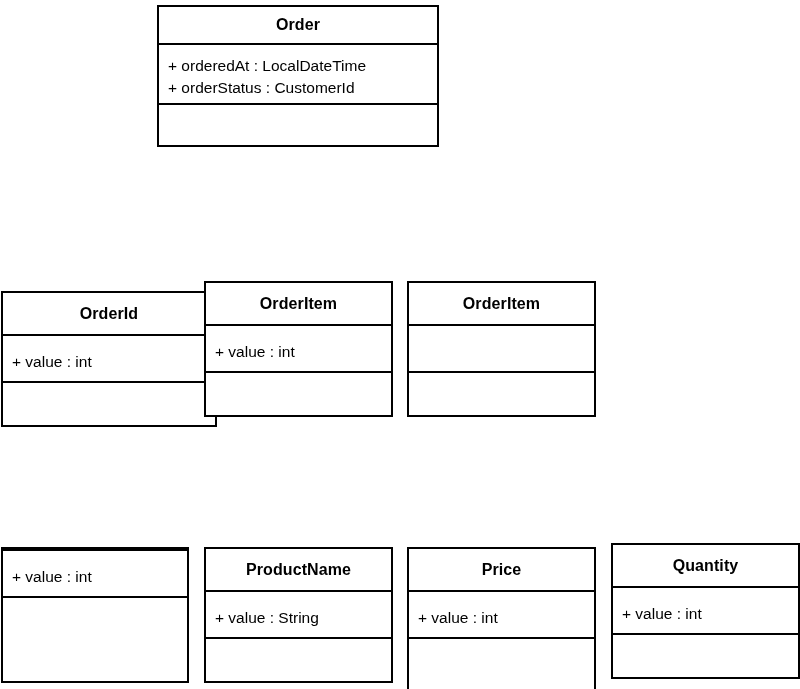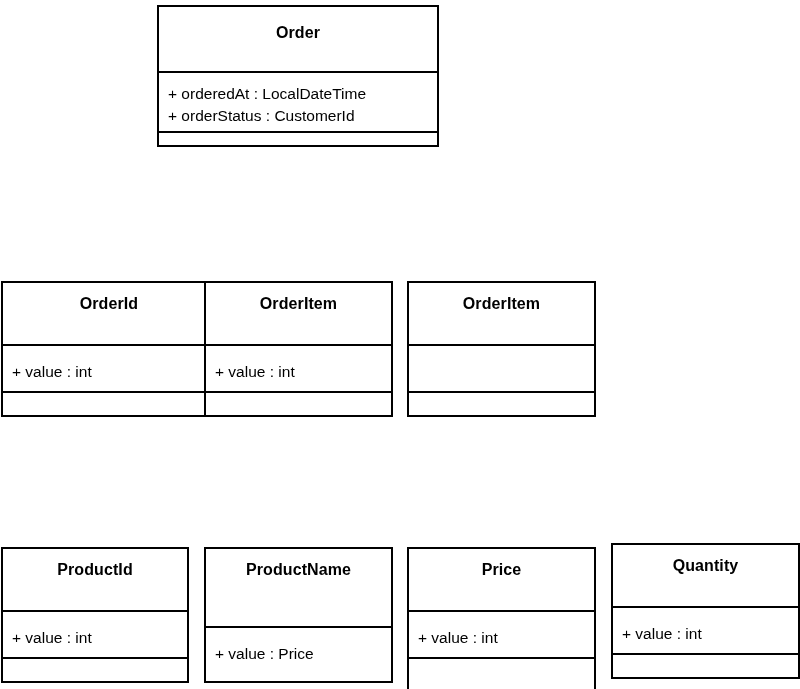--- a/index.html
+++ b/index.html
@@ -41,21 +41,20 @@
     color: #000000;
     letter-spacing: 0.1px;
   }
   .compartment.attrs-compartment {
     border-top: 2px solid #000000;
     padding: 12px 8px 6px 9px;
     display: flex;
     flex-direction: column;
     justify-content: center;
     gap: 2px;
-    margin-top: 20px;
   }
   .compartment.ops-compartment {
     border-top: 2px solid #000000;
     flex: 1 1 auto;
     padding: 6px 8px 6px 9px;
   }
   .attr-line {
     font-size: 15.5px;
     line-height: 20px;
     color: #000000;
@@ -65,32 +64,32 @@
     display: block;
     width: 100%;
     height: 100%;
   }
 </style>
 </head>
 <body>
 
 <div id="diagram-canvas">
     <div class="uml-class" style="left: 157px; top: 5px; width: 282px; height: 142px; border-color: rgb(0, 0, 0); background: rgb(255, 255, 255);">
-      <div class="compartment name-compartment" style="height: 36px; flex: 0 0 36px; margin-top: 8px;">
+      <div class="compartment name-compartment" style="height: 36px; flex: 0 0 36px;">
         <span style="color: rgb(0, 0, 0);">Order</span>
       </div>
       <div class="compartment attrs-compartment" style="height: 60px; flex: 0 0 60px; border-top-color: rgb(0, 0, 0);">
         <div class="attr-line" style="color: rgb(0, 0, 0);">+ orderedAt : LocalDateTime</div>
         <div class="attr-line" style="color: rgb(0, 0, 0);">+ orderStatus : CustomerId</div>
       </div>
       <div class="compartment ops-compartment" style="border-top-color: rgb(0, 0, 0);">
         <span class="empty-compartment-filler"></span>
       </div>
     </div>
-    <div class="uml-class" style="left: 1px; top: 281px; width: 216px; height: 136px; border-color: rgb(0, 0, 0); background: rgb(255, 255, 255);">
+    <div class="uml-class" style="left: 1px; top: 291px; width: 216px; height: 136px; border-color: rgb(0, 0, 0); background: rgb(255, 255, 255);">
       <div class="compartment name-compartment" style="height: 41px; flex: 0 0 41px;">
         <span style="color: rgb(0, 0, 0);">OrderId</span>
       </div>
       <div class="compartment attrs-compartment" style="height: 47px; flex: 0 0 47px; border-top-color: rgb(0, 0, 0);">
         <div class="attr-line" style="color: rgb(0, 0, 0);">+ value : int</div>
       </div>
       <div class="compartment ops-compartment" style="border-top-color: rgb(0, 0, 0);">
         <span class="empty-compartment-filler"></span>
       </div>
     </div>
@@ -110,36 +109,33 @@
         <span style="color: rgb(0, 0, 0);">OrderItem</span>
       </div>
       <div class="compartment attrs-compartment" style="height: 47px; flex: 0 0 47px; border-top-color: rgb(0, 0, 0);">
         <span class="empty-compartment-filler"></span>
       </div>
       <div class="compartment ops-compartment" style="border-top-color: rgb(0, 0, 0);">
         <span class="empty-compartment-filler"></span>
       </div>
     </div>
     <div class="uml-class" style="left: 1px; top: 547px; width: 188px; height: 136px; border-color: rgb(0, 0, 0); background: rgb(255, 255, 255);">
-      <div class="compartment name-compartment" style="height: 41px; flex: 0 0 41px;">
-        <span style="color: rgb(0, 0, 0);">ProductId</span>
-      </div>
       <div class="compartment attrs-compartment" style="height: 47px; flex: 0 0 47px; border-top-color: rgb(0, 0, 0);">
         <div class="attr-line" style="color: rgb(0, 0, 0);">+ value : int</div>
       </div>
       <div class="compartment ops-compartment" style="border-top-color: rgb(0, 0, 0);">
         <span class="empty-compartment-filler"></span>
       </div>
     </div>
-    <div class="uml-class" style="left: 204px; top: 547px; width: 189px; height: 136px; border-color: rgb(0, 0, 0); background: rgb(255, 255, 255); gap: 16px;">
+    <div class="uml-class" style="left: 204px; top: 547px; width: 189px; height: 136px; border-color: rgb(0, 0, 0); background: rgb(255, 255, 255);">
       <div class="compartment name-compartment" style="height: 41px; flex: 0 0 41px;">
         <span style="color: rgb(0, 0, 0);">ProductName</span>
       </div>
       <div class="compartment attrs-compartment" style="height: 47px; flex: 0 0 47px; border-top-color: rgb(0, 0, 0);">
-        <div class="attr-line" style="color: rgb(0, 0, 0);">+ value : Price</div>
+        <div class="attr-line" style="color: rgb(0, 0, 0);">+ value : String</div>
       </div>
       <div class="compartment ops-compartment" style="border-top-color: rgb(0, 0, 0);">
         <span class="empty-compartment-filler"></span>
       </div>
     </div>
     <div class="uml-class" style="left: 407px; top: 547px; width: 189px; height: 157px; border-color: rgb(0, 0, 0); background: rgb(255, 255, 255);">
       <div class="compartment name-compartment" style="height: 41px; flex: 0 0 41px;">
         <span style="color: rgb(0, 0, 0);">Price</span>
       </div>
       <div class="compartment attrs-compartment" style="height: 47px; flex: 0 0 47px; border-top-color: rgb(0, 0, 0);">

